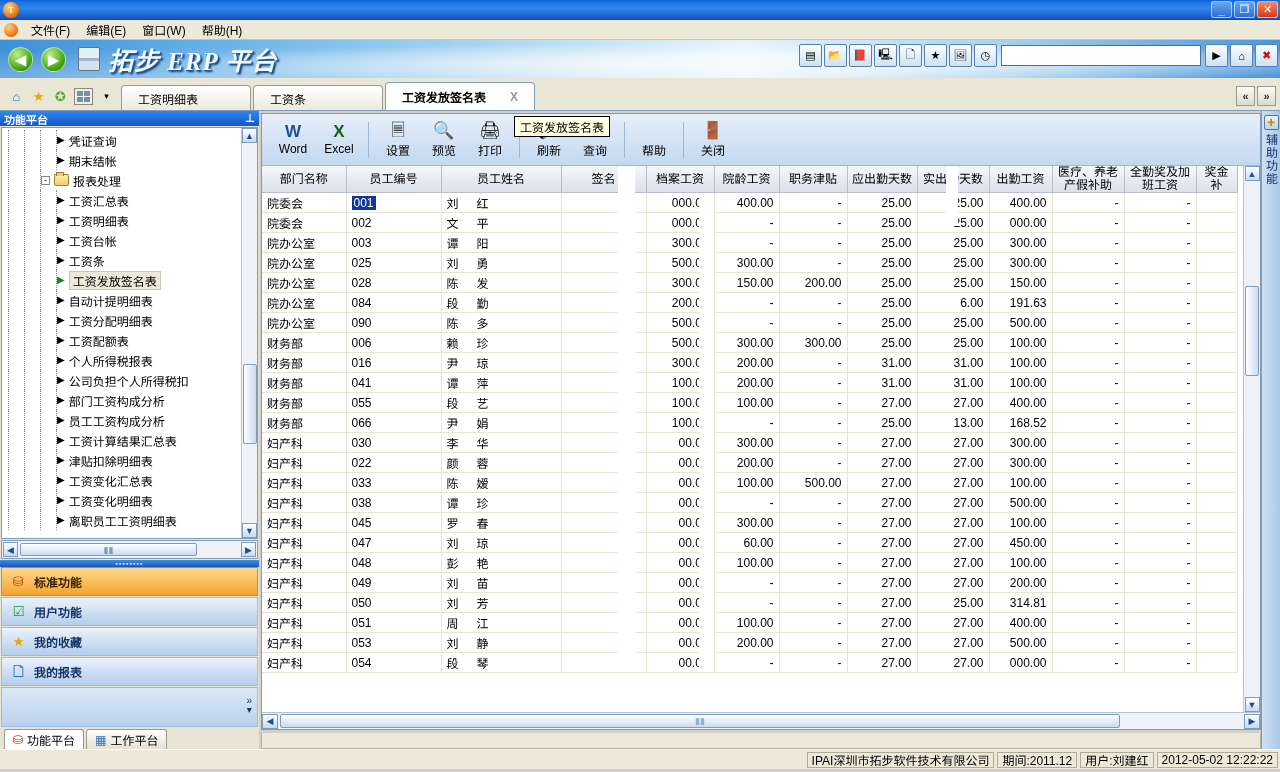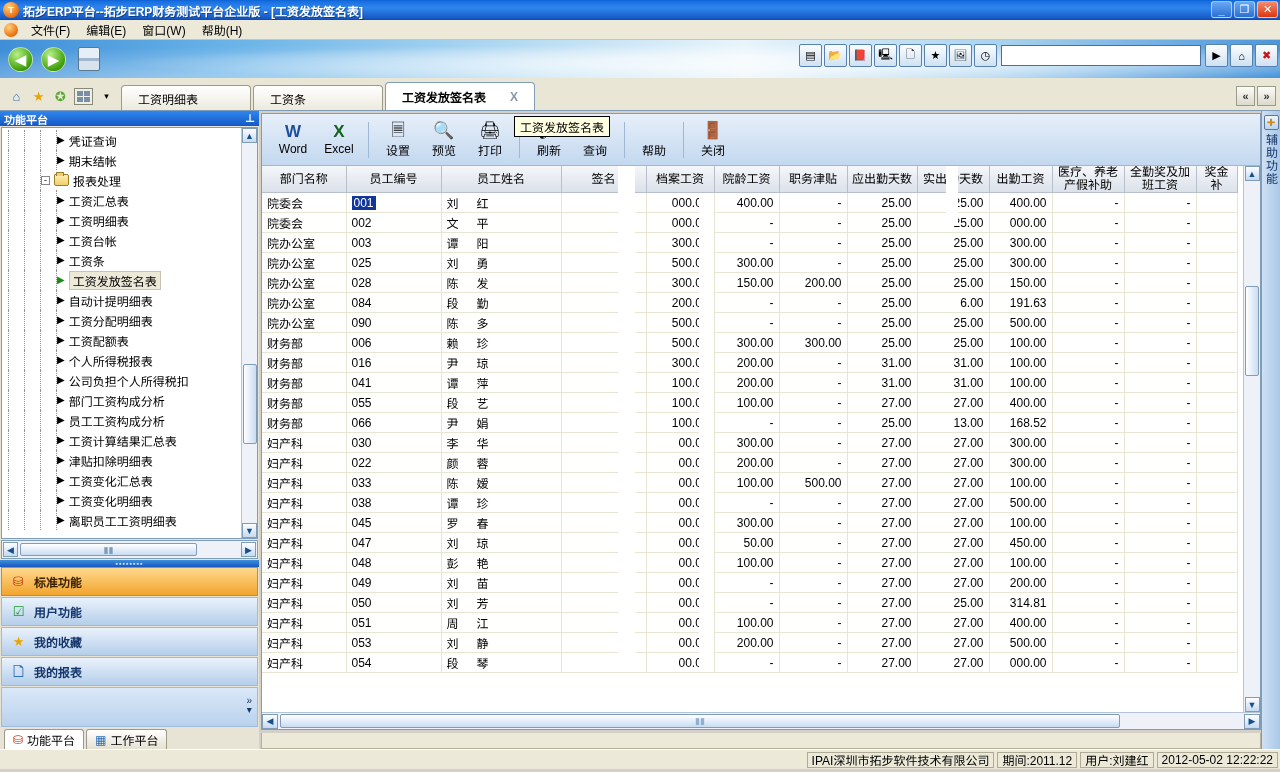--- a/index.html
+++ b/index.html
@@ -250,40 +250,40 @@
     display:flex;align-items:center;font-size:12px;gap:3px;padding:0 2px;
   }
   .sbcell{border:1px solid #b0ab97;height:16px;display:flex;align-items:center;padding:0 4px;background:#ece9d8;}
   #sbfill{flex:1;}
 </style>
 </head>
 <body>
 
 <div id="titlebar">
   <div class="tb-icon">T</div>
-  <div class="tb-title">拓步ERP平台--拓步ERP财务测试平台企业版  -  [工资发放签名表]</div>
   <div id="winbtns">
     <div>_</div>
     <div>❐</div>
     <div class="close">✕</div>
   </div>
 </div>
 
 <div id="menubar">
   <div class="mb-logo"></div>
   <div class="mi">文件(F)</div>
   <div class="mi">编辑(E)</div>
   <div class="mi">窗口(W)</div>
   <div class="mi">帮助(H)</div>
 </div>
 
 <div id="banner">
   <div class="navarrow">◀</div>
   <div class="navarrow">▶</div>
   <div class="bnr-icon"></div>
+  <div class="bnr-text">拓步 ERP 平台</div>
   <div id="bannertools">
     <div class="tbtn">▤</div>
     <div class="tbtn">📂</div>
     <div class="tbtn">📕</div>
     <div class="tbtn">🖳</div>
     <div class="tbtn">🗋</div>
     <div class="tbtn">★</div>
     <div class="tbtn">🖼</div>
     <div class="tbtn">◷</div>
     <input id="bannerinput" value="" style="">
@@ -910,21 +910,21 @@
                     <td class="num">-</td>
                     <td class="num">-</td>
                     <td class="num"></td>
                   </tr>
                   <tr>
                     <td>妇产科</td>
                     <td>047</td>
                     <td><span style="display:inline-block;width:22px">刘</span><span style="padding-left:8px">琼</span></td>
                     <td></td>
                     <td class="num">00.00</td>
-                    <td class="num">50.00</td>
+                    <td class="num">60.00</td>
                     <td class="num">-</td>
                     <td class="num">27.00</td>
                     <td class="num">27.00</td>
                     <td class="num">450.00</td>
                     <td class="num">-</td>
                     <td class="num">-</td>
                     <td class="num"></td>
                   </tr>
                   <tr>
                     <td>妇产科</td>

